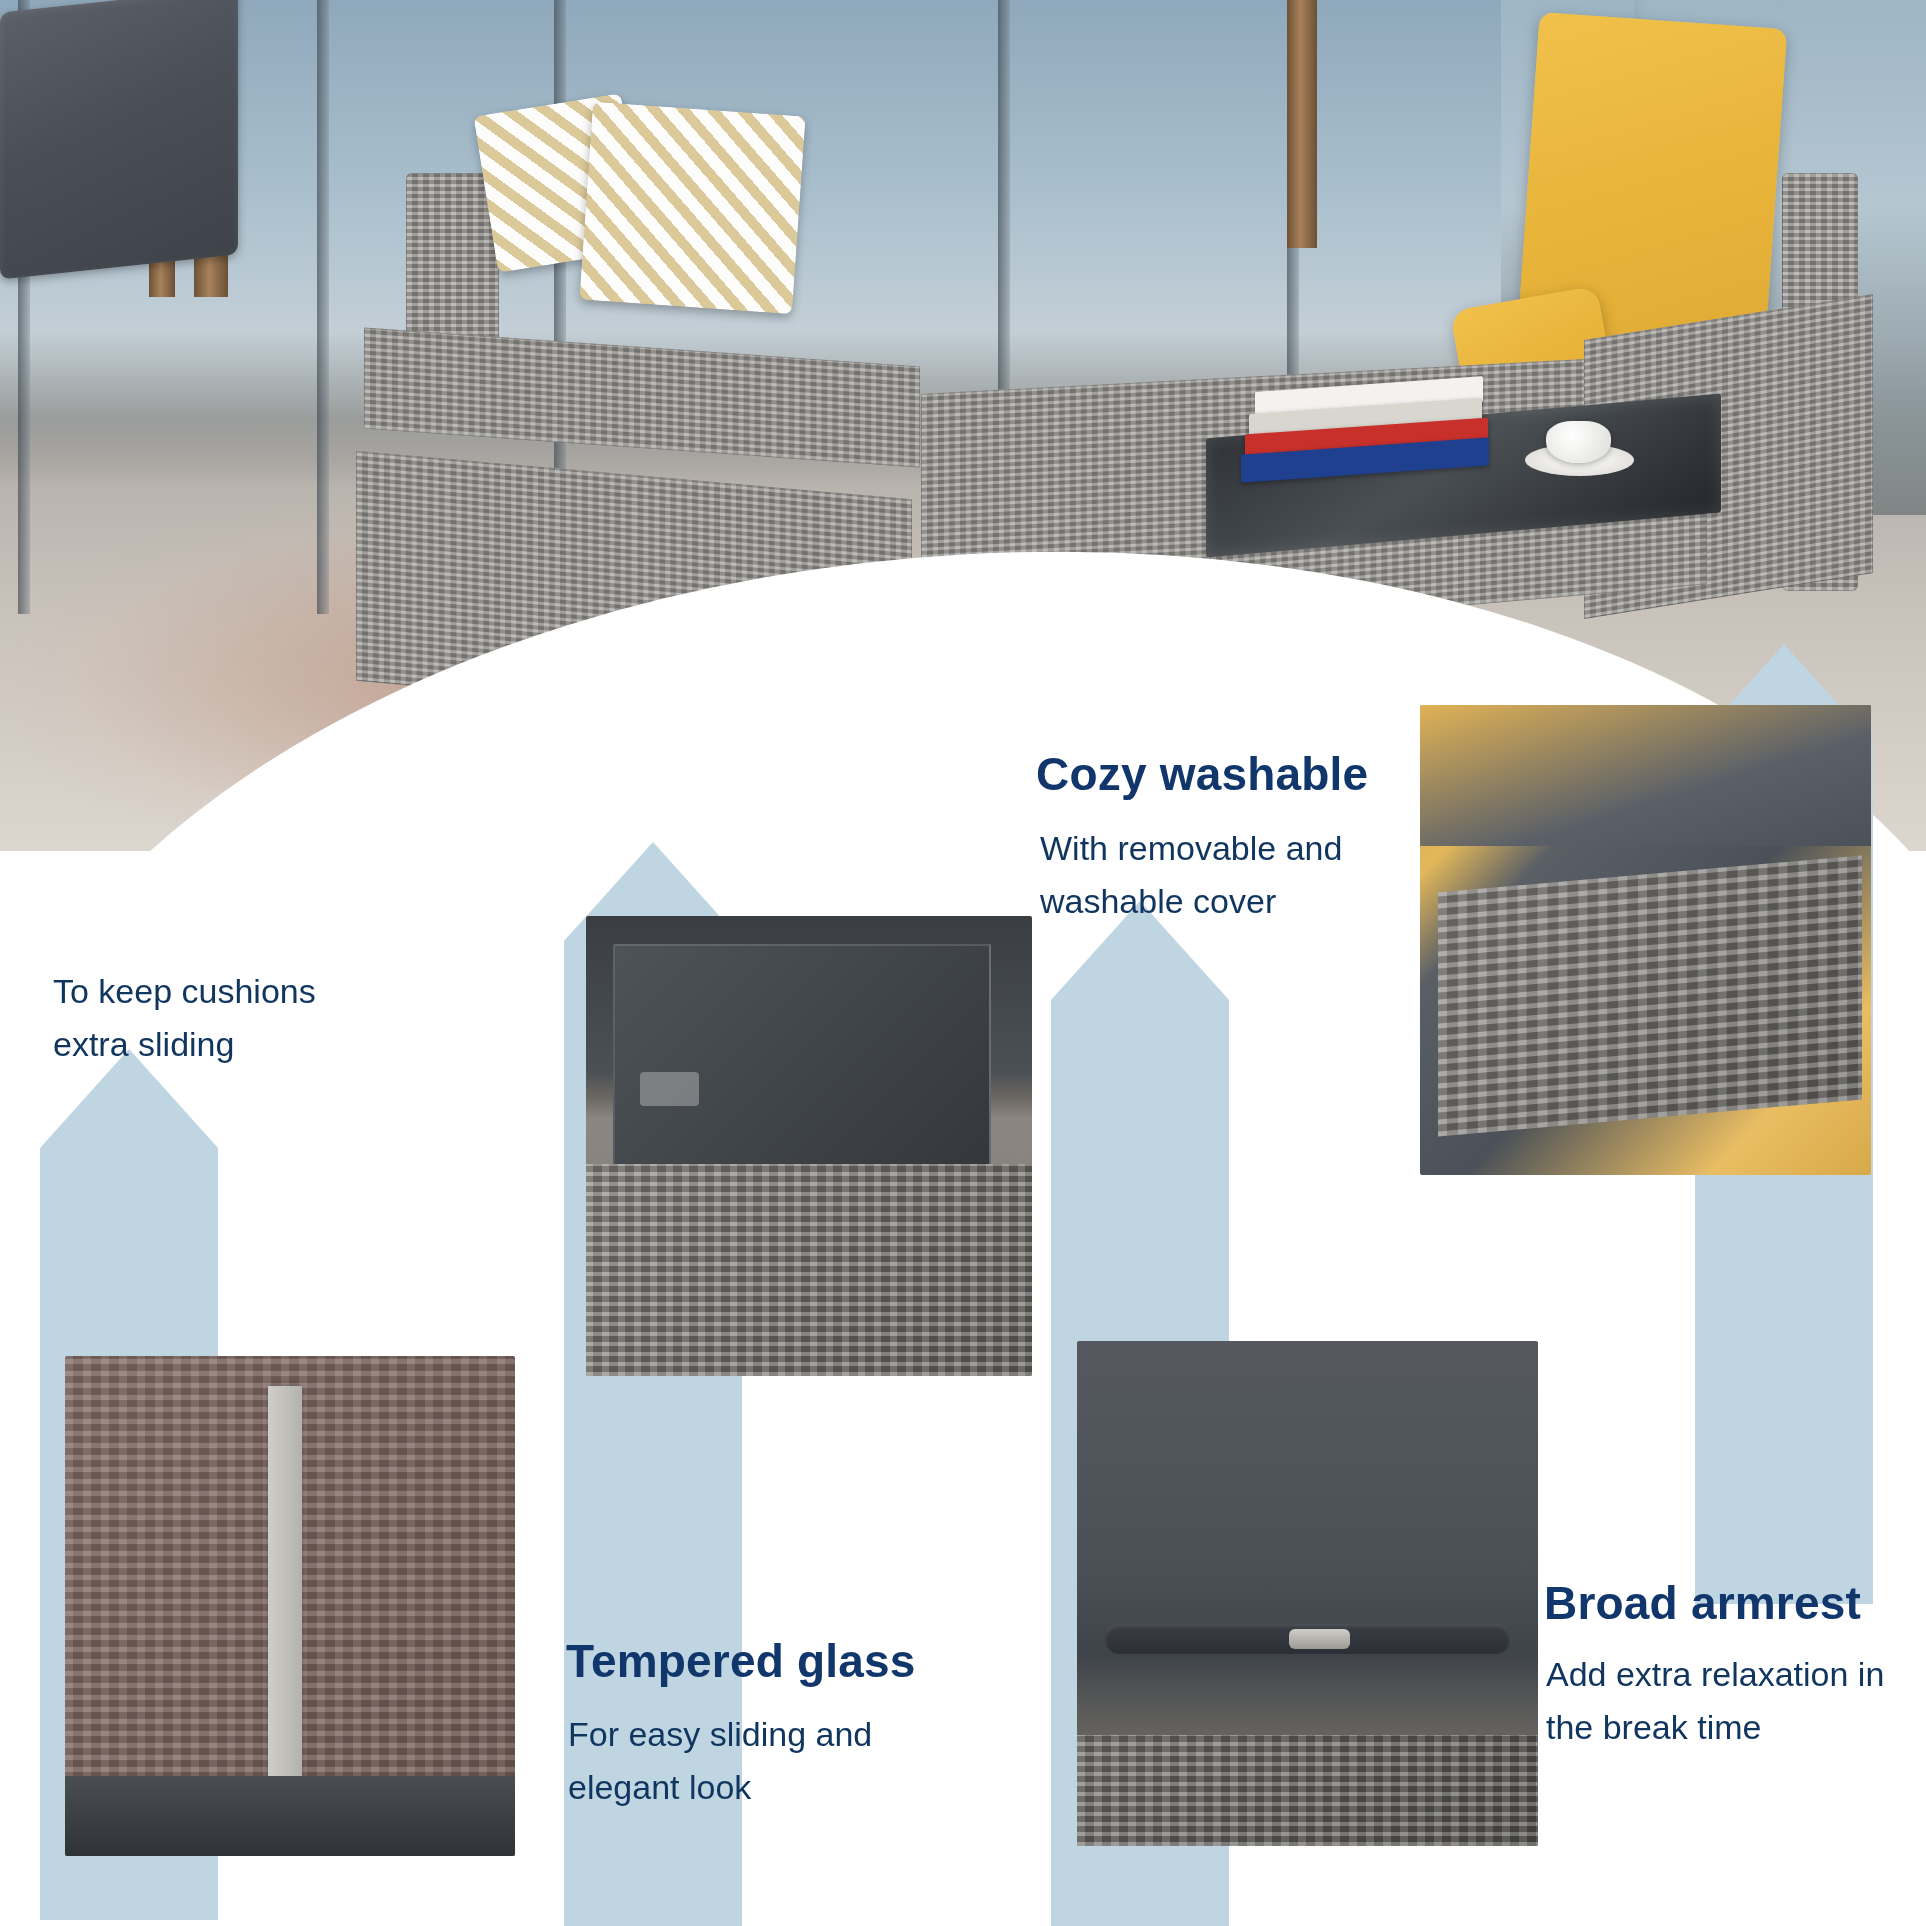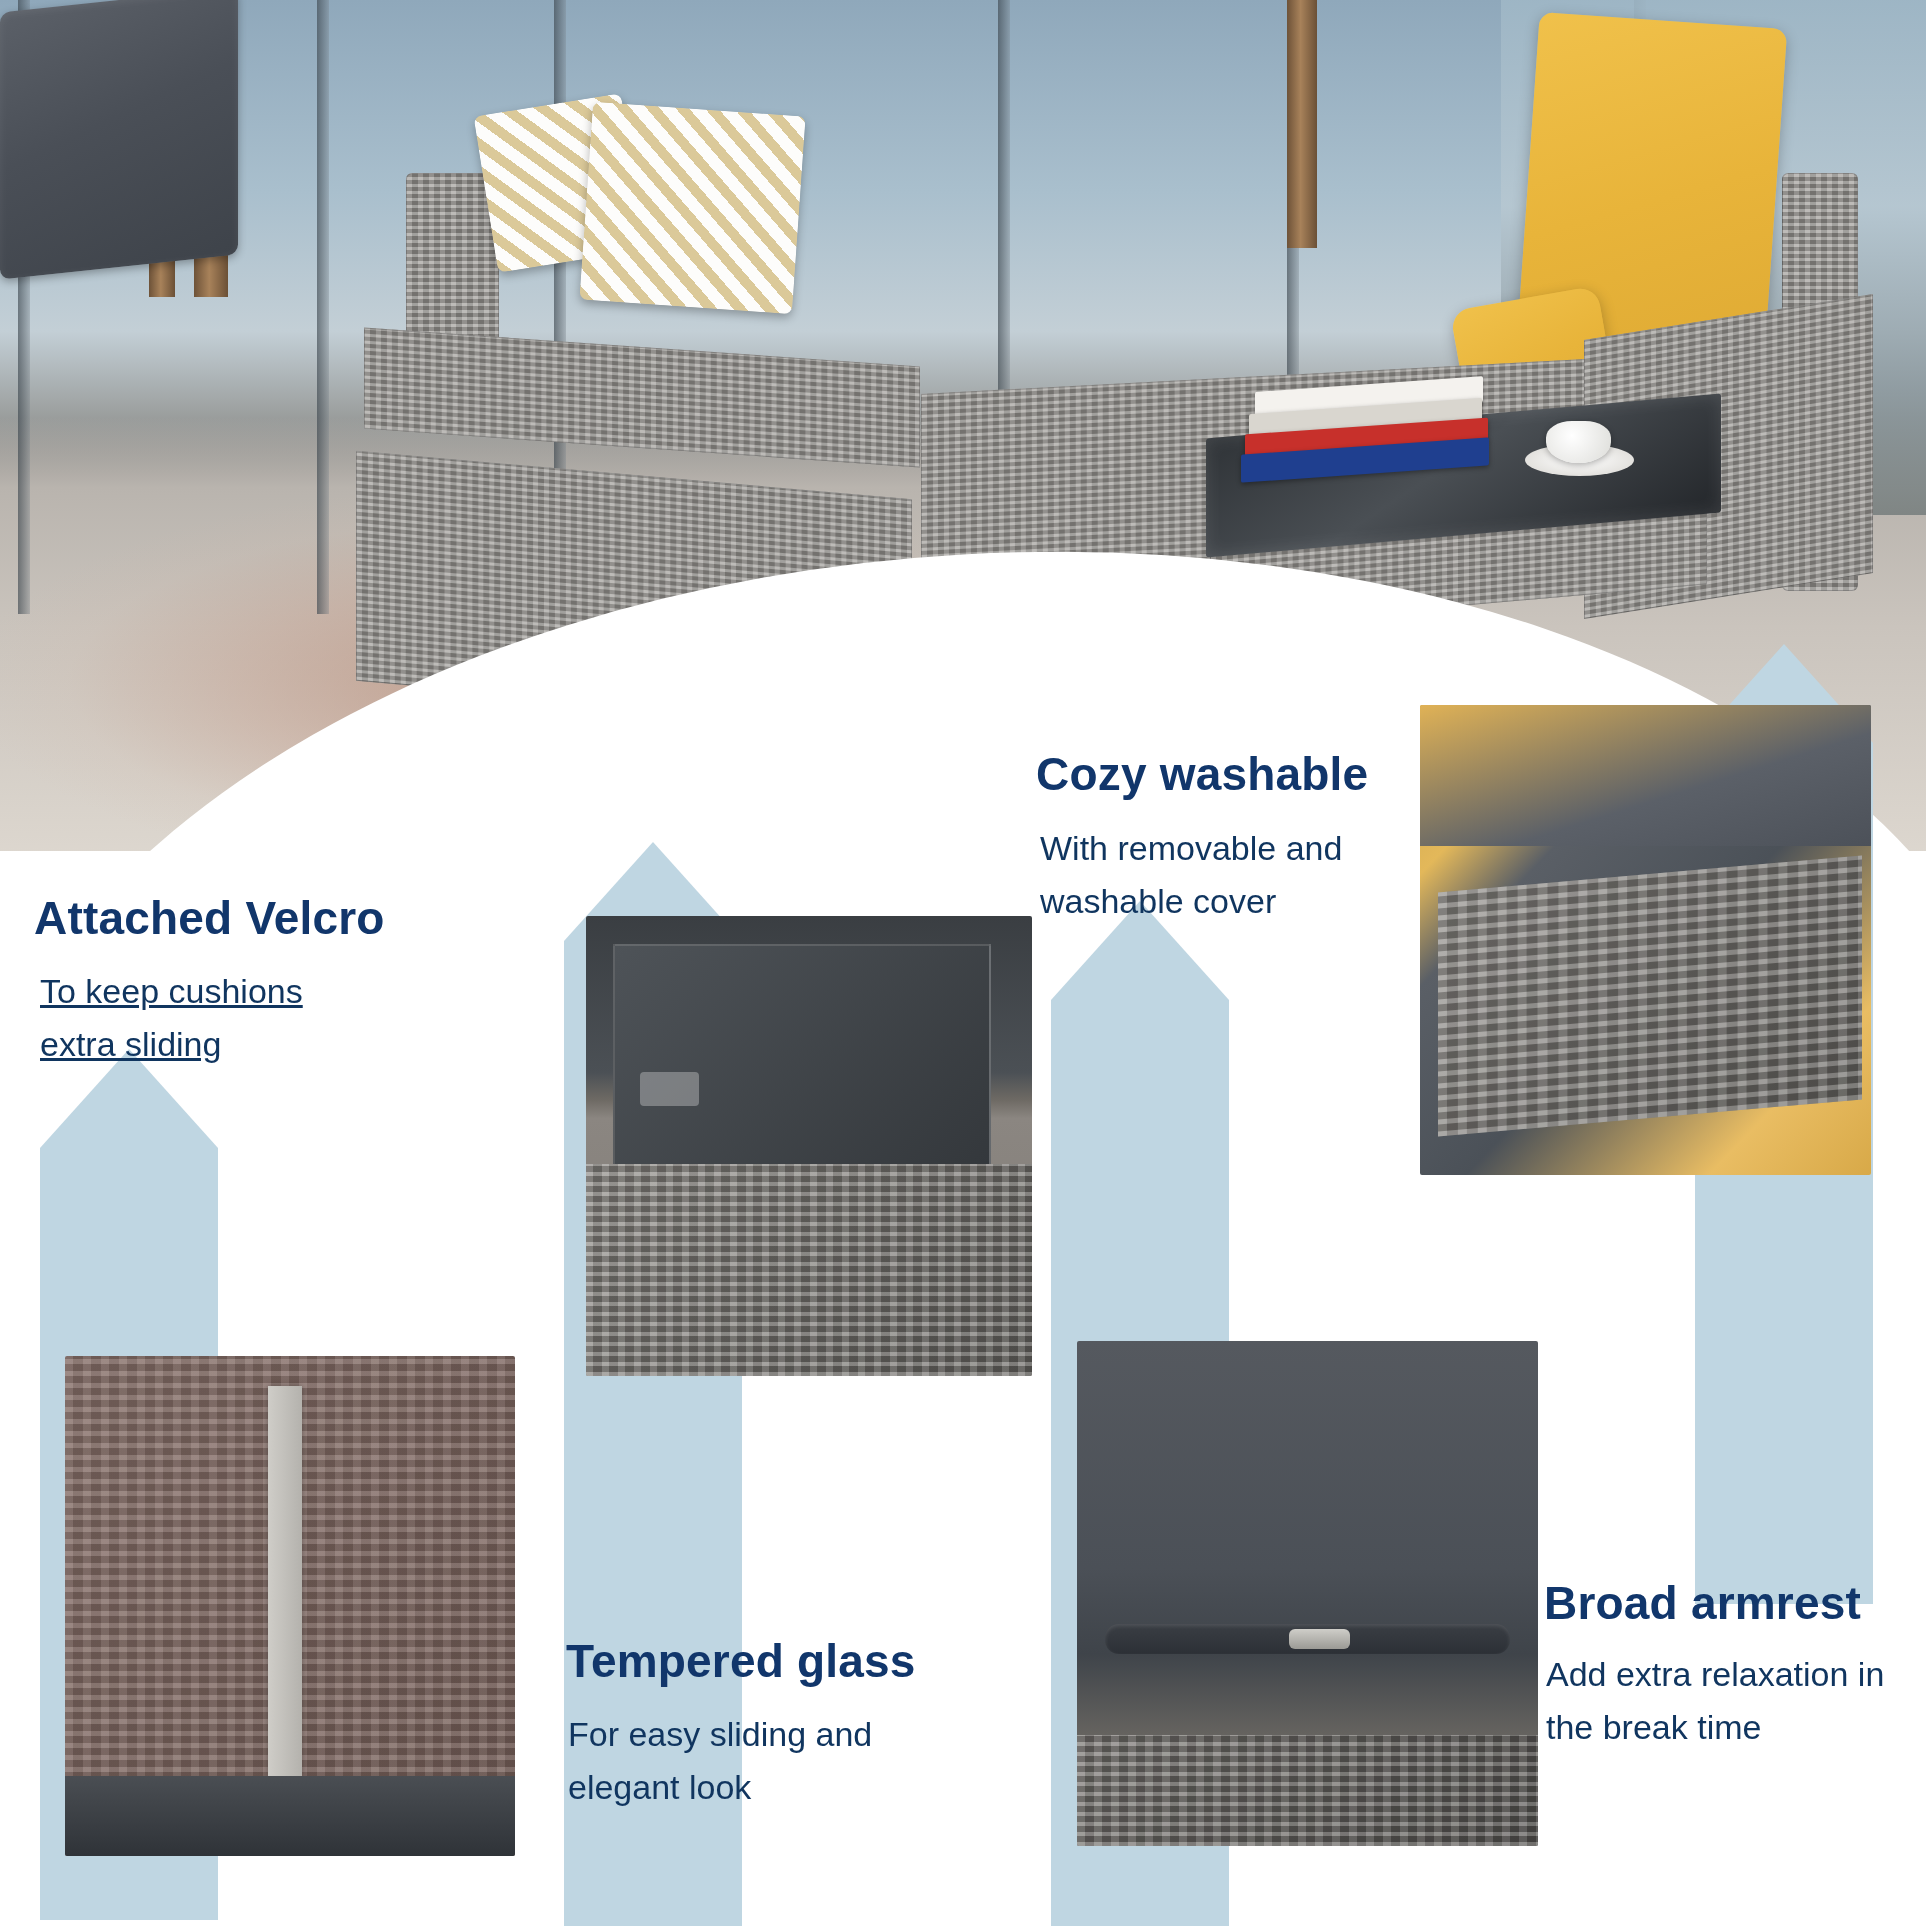--- a/index.html
+++ b/index.html
@@ -272,22 +272,21 @@
 
   <div class="arrow" style="left:564px; top:941px; width:178px; height:990px;"></div>
   <div class="arrow-head" style="left:564px; top:842px; border-left:89px solid transparent; border-right:89px solid transparent; border-bottom:99px solid #bfd6e2;"></div>
 
   <div class="arrow" style="left:1051px; top:1000px; width:178px; height:931px;"></div>
   <div class="arrow-head" style="left:1051px; top:901px; border-left:89px solid transparent; border-right:89px solid transparent; border-bottom:99px solid #bfd6e2;"></div>
 
   <div class="arrow" style="left:1695px; top:743px; width:178px; height:861px;"></div>
   <div class="arrow-head" style="left:1695px; top:644px; border-left:89px solid transparent; border-right:89px solid transparent; border-bottom:99px solid #bfd6e2;"></div>
 
-  <div class="heading" style="left:34px; top:891px;">Attached Velcro</div>
-  <div class="subtext" style="left:40px; top:965px; width:426px;text-decoration:underline;">
+  <div class="subtext" style="left:53px; top:965px; width:426px;">
     <div>To keep cushions</div>
     <div>extra sliding</div>
   </div>
   <div class="photo photo-velcro" style="left:65px; top:1356px; width:450px; height:500px;">
     <div class="velcro-strip" style="left:45%; top:6%; width:34px; height:78%;"></div>
     <div style="position:absolute; left:0; bottom:0; width:100%; height:16%; background:linear-gradient(to top,#2f3338,#4a4e53);"></div>
   </div>
 
   <div class="photo photo-glass" style="left:586px; top:916px; width:446px; height:460px;">
     <div style="position:absolute; left:6%; top:6%; width:84%; height:52%; background:linear-gradient(135deg,#4e5358,#33373b); border:2px solid rgba(200,200,200,.25);"></div>

